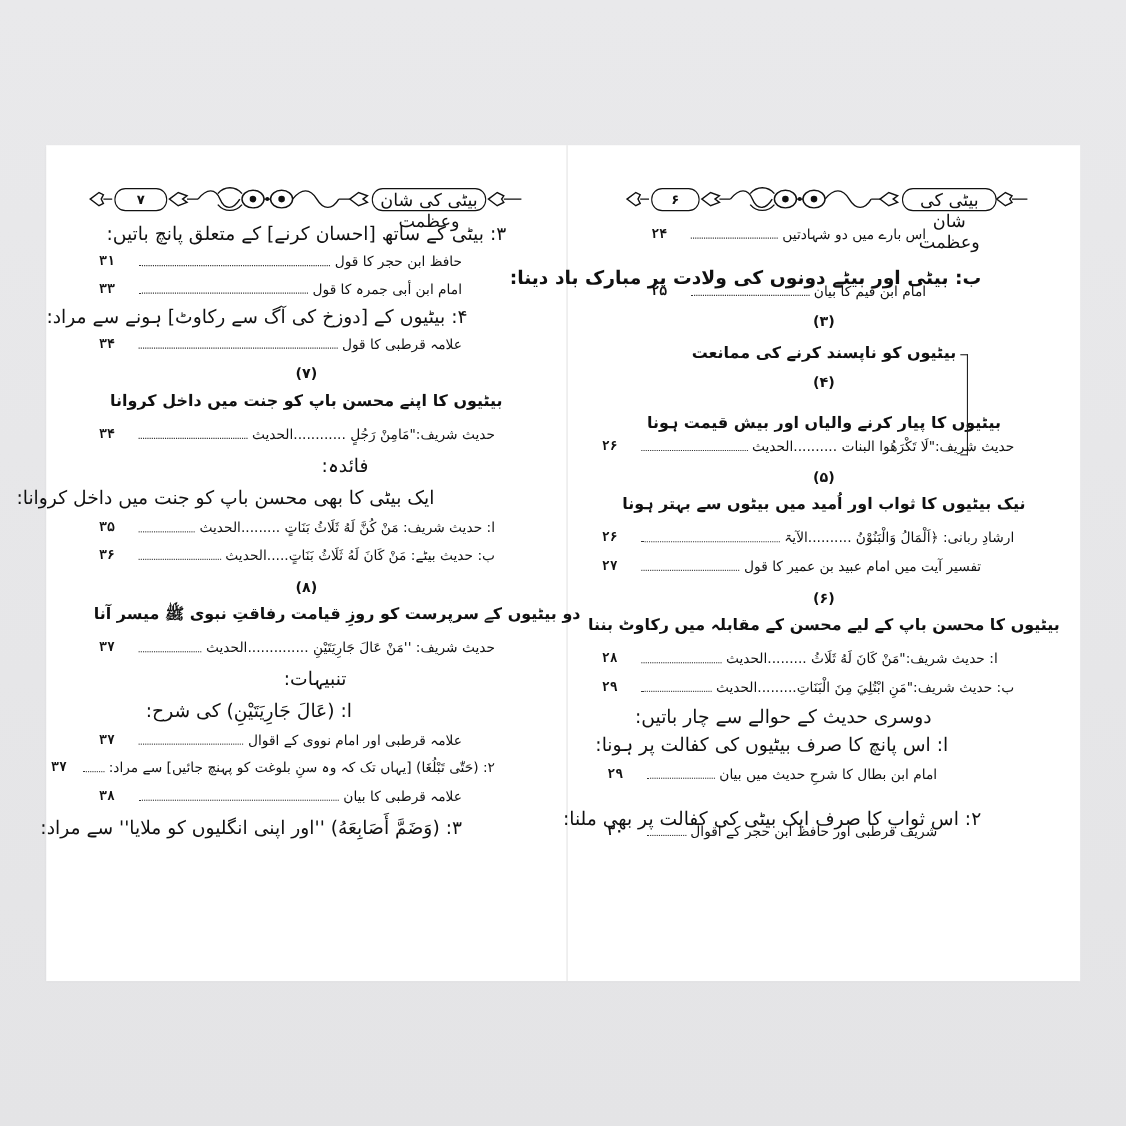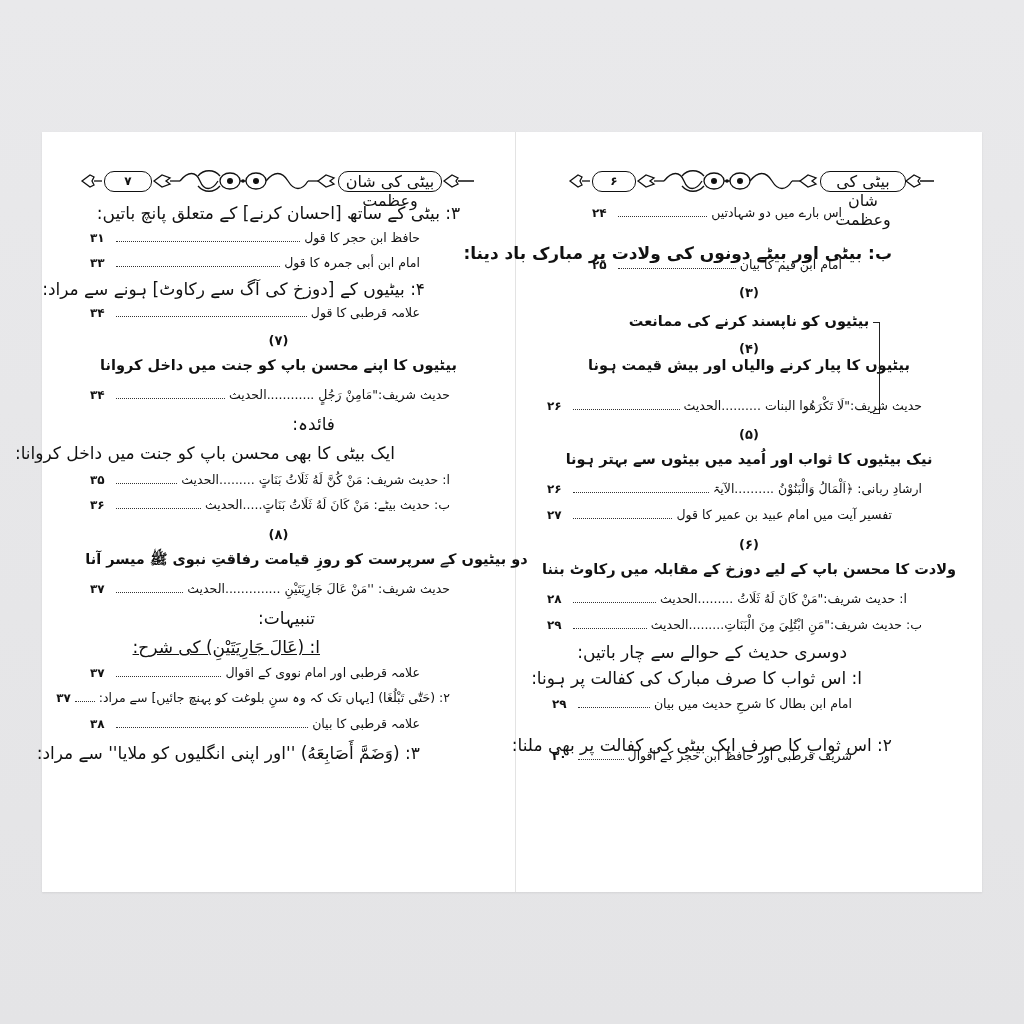--- a/index.html
+++ b/index.html
@@ -73,20 +73,22 @@
   .entry .txt { white-space: nowrap; }
   .entry .lead {
     flex: 1;
     border-bottom: 1.5px dotted #333;
     margin: 0 4px 5px 4px;
     min-width: 20px;
   }
   .entry .pg {
     font-weight: bold; font-size: 12px;
     width: 22px; text-align: left;
+    margin-right: 10px;
+    font-family: Liberation Mono, monospace;
   }
   .bracket {
     position: absolute;
     border: 1.6px solid #222;
     border-left: none;
     width: 6px;
   }
 </style>
 </head>
 <body>
@@ -171,21 +173,21 @@
       <div class="line center num" style="top:394px;left:0;width:473px;">(۸)</div>
       <div class="line center heading" style="top:418px;left:12px;width:473px;margin-left:16px;">دو بیٹیوں کے سرپرست کو روزِ قیامت رفاقتِ نبوی ﷺ میسر آنا</div>
 
       <div class="entry" style="top:448px;right:65px;width:360px;">
         <span class="txt">حدیث شریف: ''مَنْ عَالَ جَارِيَتَيْنِ ..............الحدیث</span>
         <span class="lead"></span>
         <span class="pg">۳۷</span>
       </div>
 
       <div class="line" style="top:477px;right:200px;">تنبیہات:</div>
-      <div class="line" style="top:506px;right:195px;text-decoration:underline;">ا: (عَالَ جَارِيَتَيْنِ) کی شرح:</div>
+      <div class="line" style="top:506px;right:195px;">ا: (عَالَ جَارِيَتَيْنِ) کی شرح:</div>
 
       <div class="entry" style="top:532px;right:95px;width:330px;">
         <span class="txt">علامہ قرطبی اور امام نووی کے اقوال</span>
         <span class="lead"></span>
         <span class="pg">۳۷</span>
       </div>
       <div class="entry" style="top:557px;right:65px;width:360px;">
         <span class="txt">۲: (حَتّٰى تَبْلُغَا) [یہاں تک کہ وہ سنِ بلوغت کو پہنچ جائیں] سے مراد:</span>
         <span class="lead"></span>
         <span class="pg">۳۷</span>
@@ -237,21 +239,21 @@
 
       <div class="entry" style="top:124px;right:140px;width:250px;">
         <span class="txt">امام ابن قیم کا بیان</span>
         <span class="lead"></span>
         <span class="pg">۲۵</span>
       </div>
 
       <div class="line center num" style="top:152px;left:0;width:466px;">(۳)</div>
       <div class="line center heading" style="top:180px;left:0;width:466px;">بیٹیوں کو ناپسند کرنے کی ممانعت</div>
       <div class="line center num" style="top:208px;left:0;width:466px;">(۴)</div>
-      <div class="line center heading" style="top:224px;left:0;width:466px;">بیٹیوں کا پیار کرنے والیاں اور بیش قیمت ہونا</div>
+      <div class="line center heading" style="top:244px;left:0;width:466px;">بیٹیوں کا پیار کرنے والیاں اور بیش قیمت ہونا</div>
 
       <div class="bracket" style="left:357px;top:190px;height:90px;"></div>
 
       <div class="entry" style="top:265px;right:60px;width:375px;">
         <span class="txt">حدیث شریف:"لَا تَكْرَهُوا البنات ..........الحدیث</span>
         <span class="lead"></span>
         <span class="pg">۲۶</span>
       </div>
 
       <div class="line center num" style="top:294px;left:0;width:466px;">(۵)</div>
@@ -262,35 +264,35 @@
         <span class="lead"></span>
         <span class="pg">۲۶</span>
       </div>
       <div class="entry" style="top:374px;right:90px;width:345px;">
         <span class="txt">تفسیر آیت میں امام عبید بن عمیر کا قول</span>
         <span class="lead"></span>
         <span class="pg">۲۷</span>
       </div>
 
       <div class="line center num" style="top:404px;left:0;width:466px;">(۶)</div>
-      <div class="line center heading" style="top:428px;left:0;width:466px;">ولادت کا محسن باپ کے لیے دوزخ کے مقابلہ میں رکاوٹ بننا</div>
+      <div class="line center heading" style="top:428px;left:0;width:466px;">بیٹیوں کا محسن باپ کے لیے محسن کے مقابلہ میں رکاوٹ بننا</div>
 
       <div class="entry" style="top:458px;right:75px;width:360px;">
         <span class="txt">ا: حدیث شریف:"مَنْ كَانَ لَهُ ثَلَاثُ .........الحدیث</span>
         <span class="lead"></span>
         <span class="pg">۲۸</span>
       </div>
       <div class="entry" style="top:484px;right:60px;width:375px;">
         <span class="txt">ب: حدیث شریف:"مَنِ ابْتُلِيَ مِنَ الْبَنَاتِ.........الحدیث</span>
         <span class="lead"></span>
         <span class="pg">۲۹</span>
       </div>
 
       <div class="line" style="top:511px;right:135px;">دوسری حدیث کے حوالے سے چار باتیں:</div>
-      <div class="line" style="top:537px;right:120px;">ا: اس ثواب کا صرف مبارک کی کفالت پر ہونا:</div>
+      <div class="line" style="top:537px;right:120px;">ا: اس پانچ کا صرف بیٹیوں کی کفالت پر ہونا:</div>
 
       <div class="entry" style="top:563px;right:130px;width:300px;">
         <span class="txt">امام ابن بطال کا شرحِ حدیث میں بیان</span>
         <span class="lead"></span>
         <span class="pg">۲۹</span>
       </div>
 
       <div class="line" style="top:604px;right:90px;">۲: اس ثواب کا صرف ایک بیٹی کی کفالت پر بھی ملنا:</div>
 
       <div class="entry" style="top:615px;right:130px;width:300px;">

